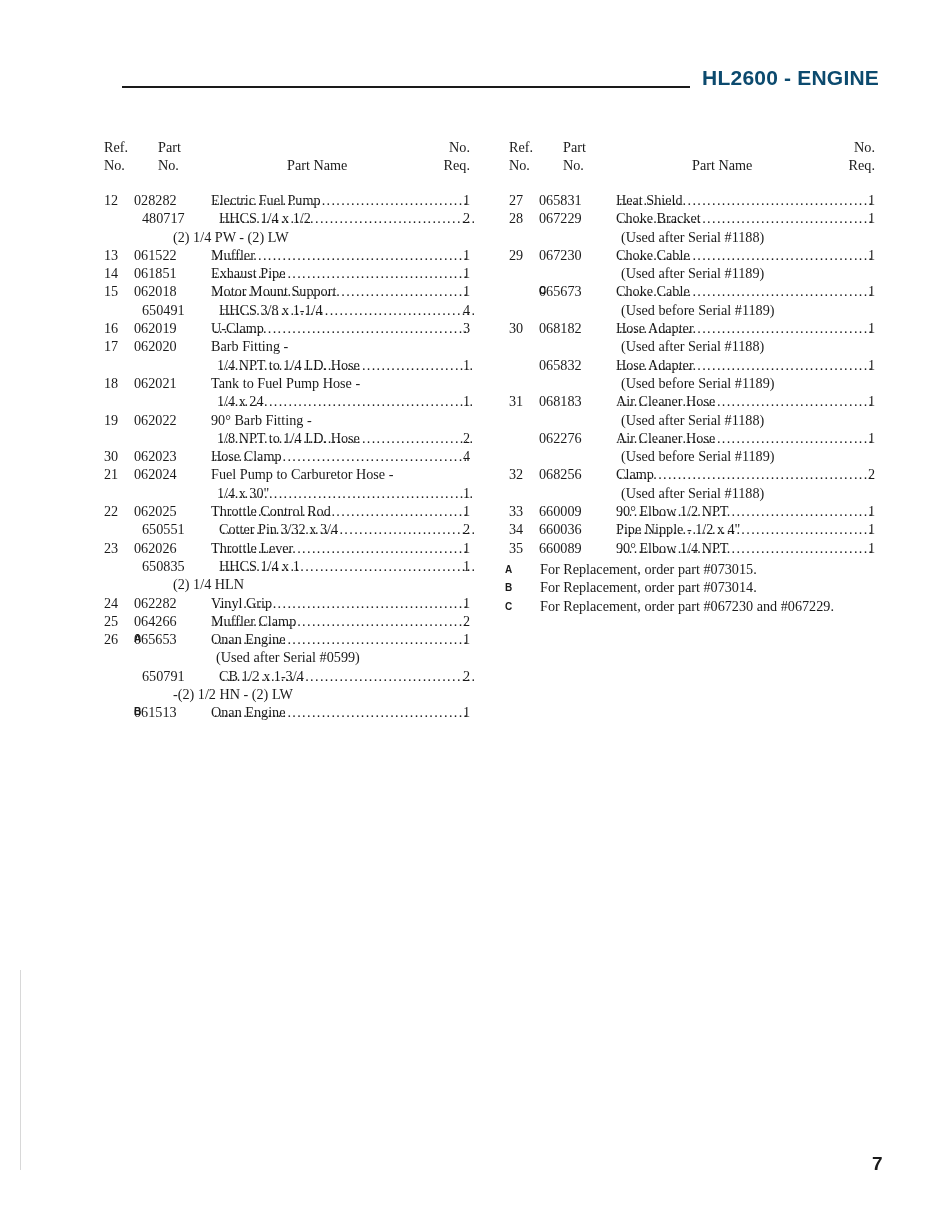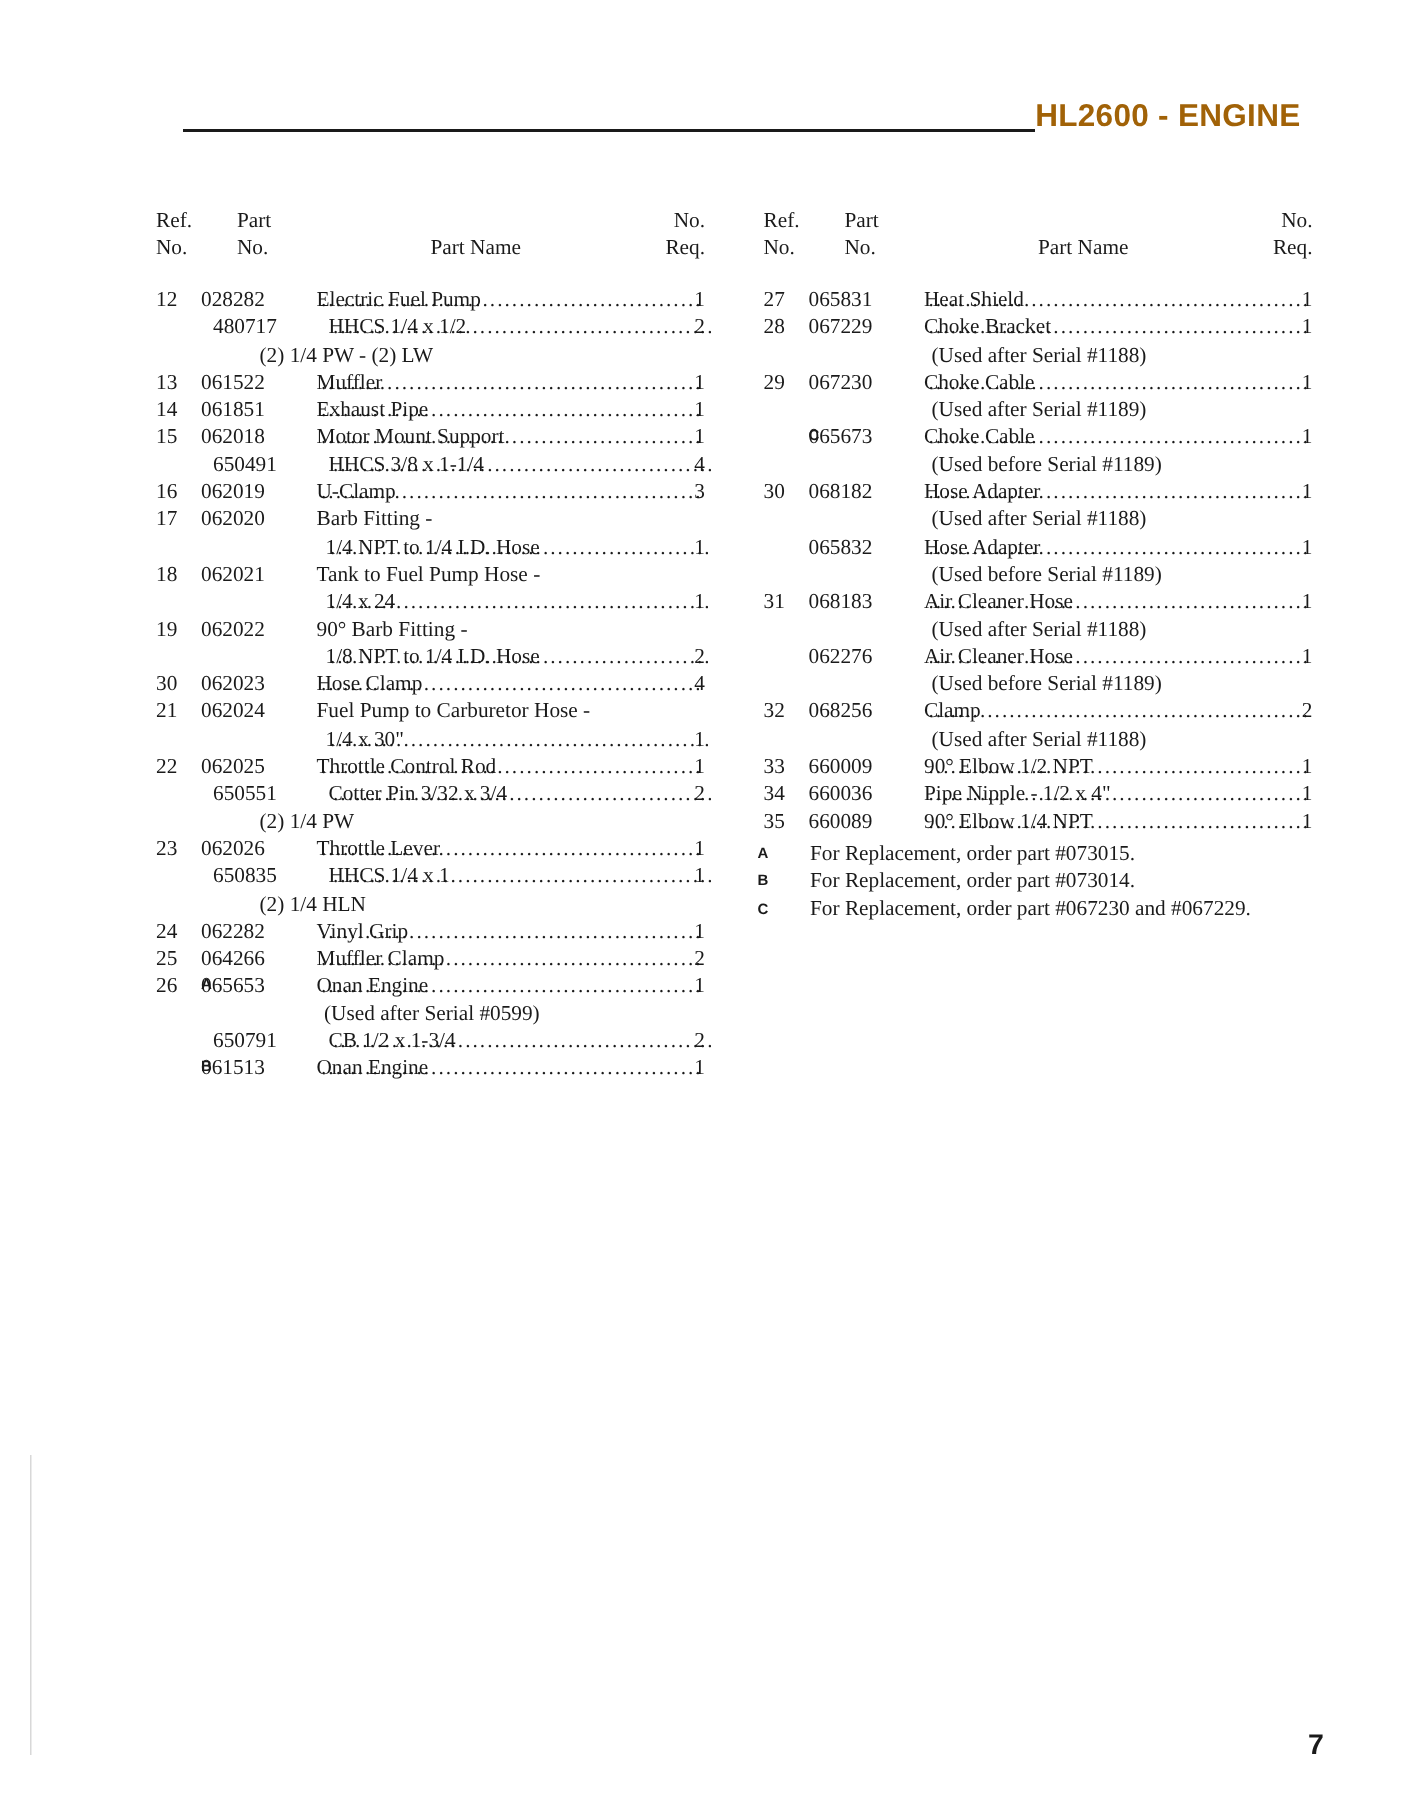--- a/index.html
+++ b/index.html
@@ -1,20 +1,20 @@
 <!DOCTYPE html>
 <html><head>
 <meta charset="utf-8">
 <style>
   html, body { margin: 0; padding: 0; background: #ffffff; }
   body { width: 935px; height: 1210px; position: relative; overflow: hidden;
          font-family: "Liberation Serif", "DejaVu Serif", serif; color: #1a1a1a; }
   .header-rule { position: absolute; left: 122px; top: 86px; width: 568px; height: 2px; background: #1a1a1a; }
-  .title { position: absolute; right: 68px; top: 66px; font-family: "Liberation Sans", "DejaVu Sans", sans-serif;
-           font-weight: bold; font-size: 21px; letter-spacing: 0.2px; color: #a16207; }
+  .title { position: absolute; right: 56px; top: 66px; font-family: "Liberation Sans", "DejaVu Sans", sans-serif;
+           font-weight: bold; font-size: 21px; letter-spacing: 0.2px; color: #0c4a6e; }
   .col { position: absolute; top: 138px; font-size: 14.2px; line-height: 18.3px; }
   .col.left { left: 104px; width: 366px; }
   .col.right { left: 509px; width: 366px; }
   .hdr { position: relative; height: 38px; margin-bottom: 15px; }
   .hdr span { position: absolute; white-space: nowrap; }
   .row { position: relative; height: 18.3px; white-space: nowrap; }
   .row span { position: absolute; top: 0; }
   .ref { left: 0; }
   .pno { left: 30px; }
   .pno.sub { left: 38px; }
@@ -222,23 +222,20 @@
         <span class="pno sub">
           <span>650551</span>
         </span>
         <span class="name ind" style="right: 22px;">
           <span class="txt">Cotter Pin 3/32 x 3/4</span>
           <span class="dots"></span>
         </span>
         <span class="qty">2</span>
       </div>
       <div class="row">
-        <span class="cont">(2) 1/4 PW</span>
-      </div>
-      <div class="row">
         <span class="ref">23</span>
         <span class="pno">
           <span>062026</span>
         </span>
         <span class="name" style="right: 22px;">
           <span class="txt">Throttle Lever</span>
           <span class="dots"></span>
         </span>
         <span class="qty">1</span>
       </div>
@@ -294,20 +291,23 @@
       </div>
       <div class="row">
         <span class="pno sub">
           <span>650791</span>
         </span>
         <span class="name ind" style="right: 22px;">
           <span class="txt">CB 1/2 x 1-3/4</span>
           <span class="dots"></span>
         </span>
         <span class="qty">2</span>
+      </div>
+      <div class="row">
+        <span class="cont">-(2)  1/2  HN  -  (2)  LW</span>
       </div>
       <div class="row">
         <span class="pno sub2">
           <span>061513</span>
           <span class="suffix">B</span>
         </span>
         <span class="name" style="right: 22px;">
           <span class="txt">Onan Engine</span>
           <span class="dots"></span>
         </span>

